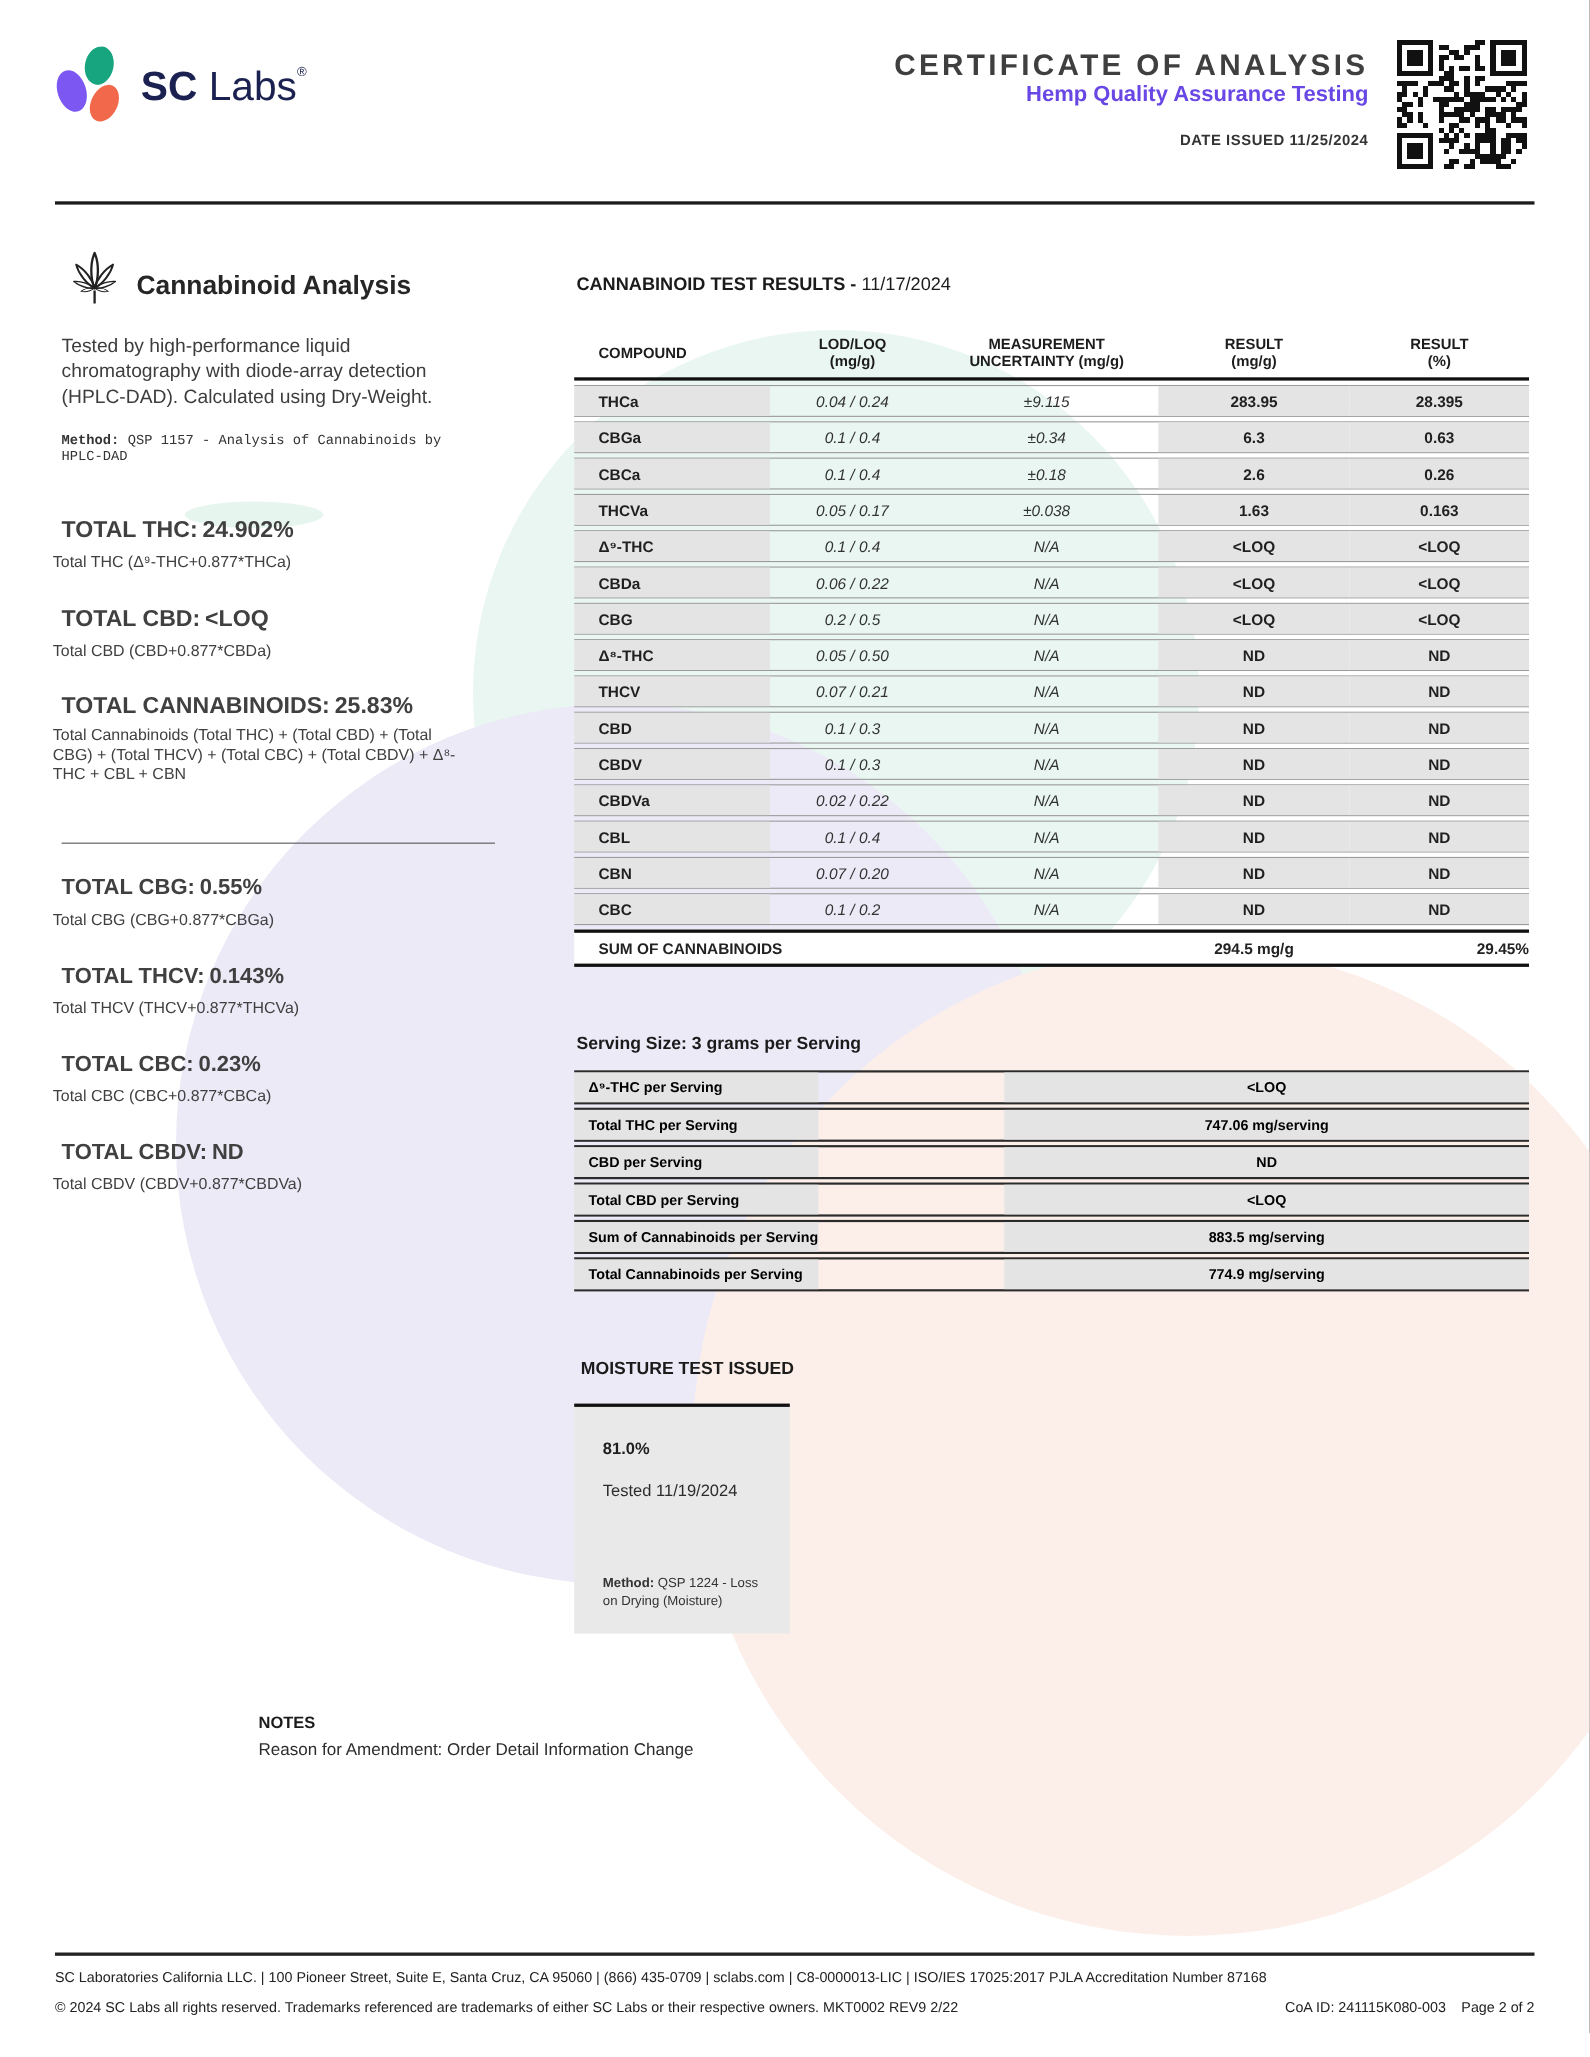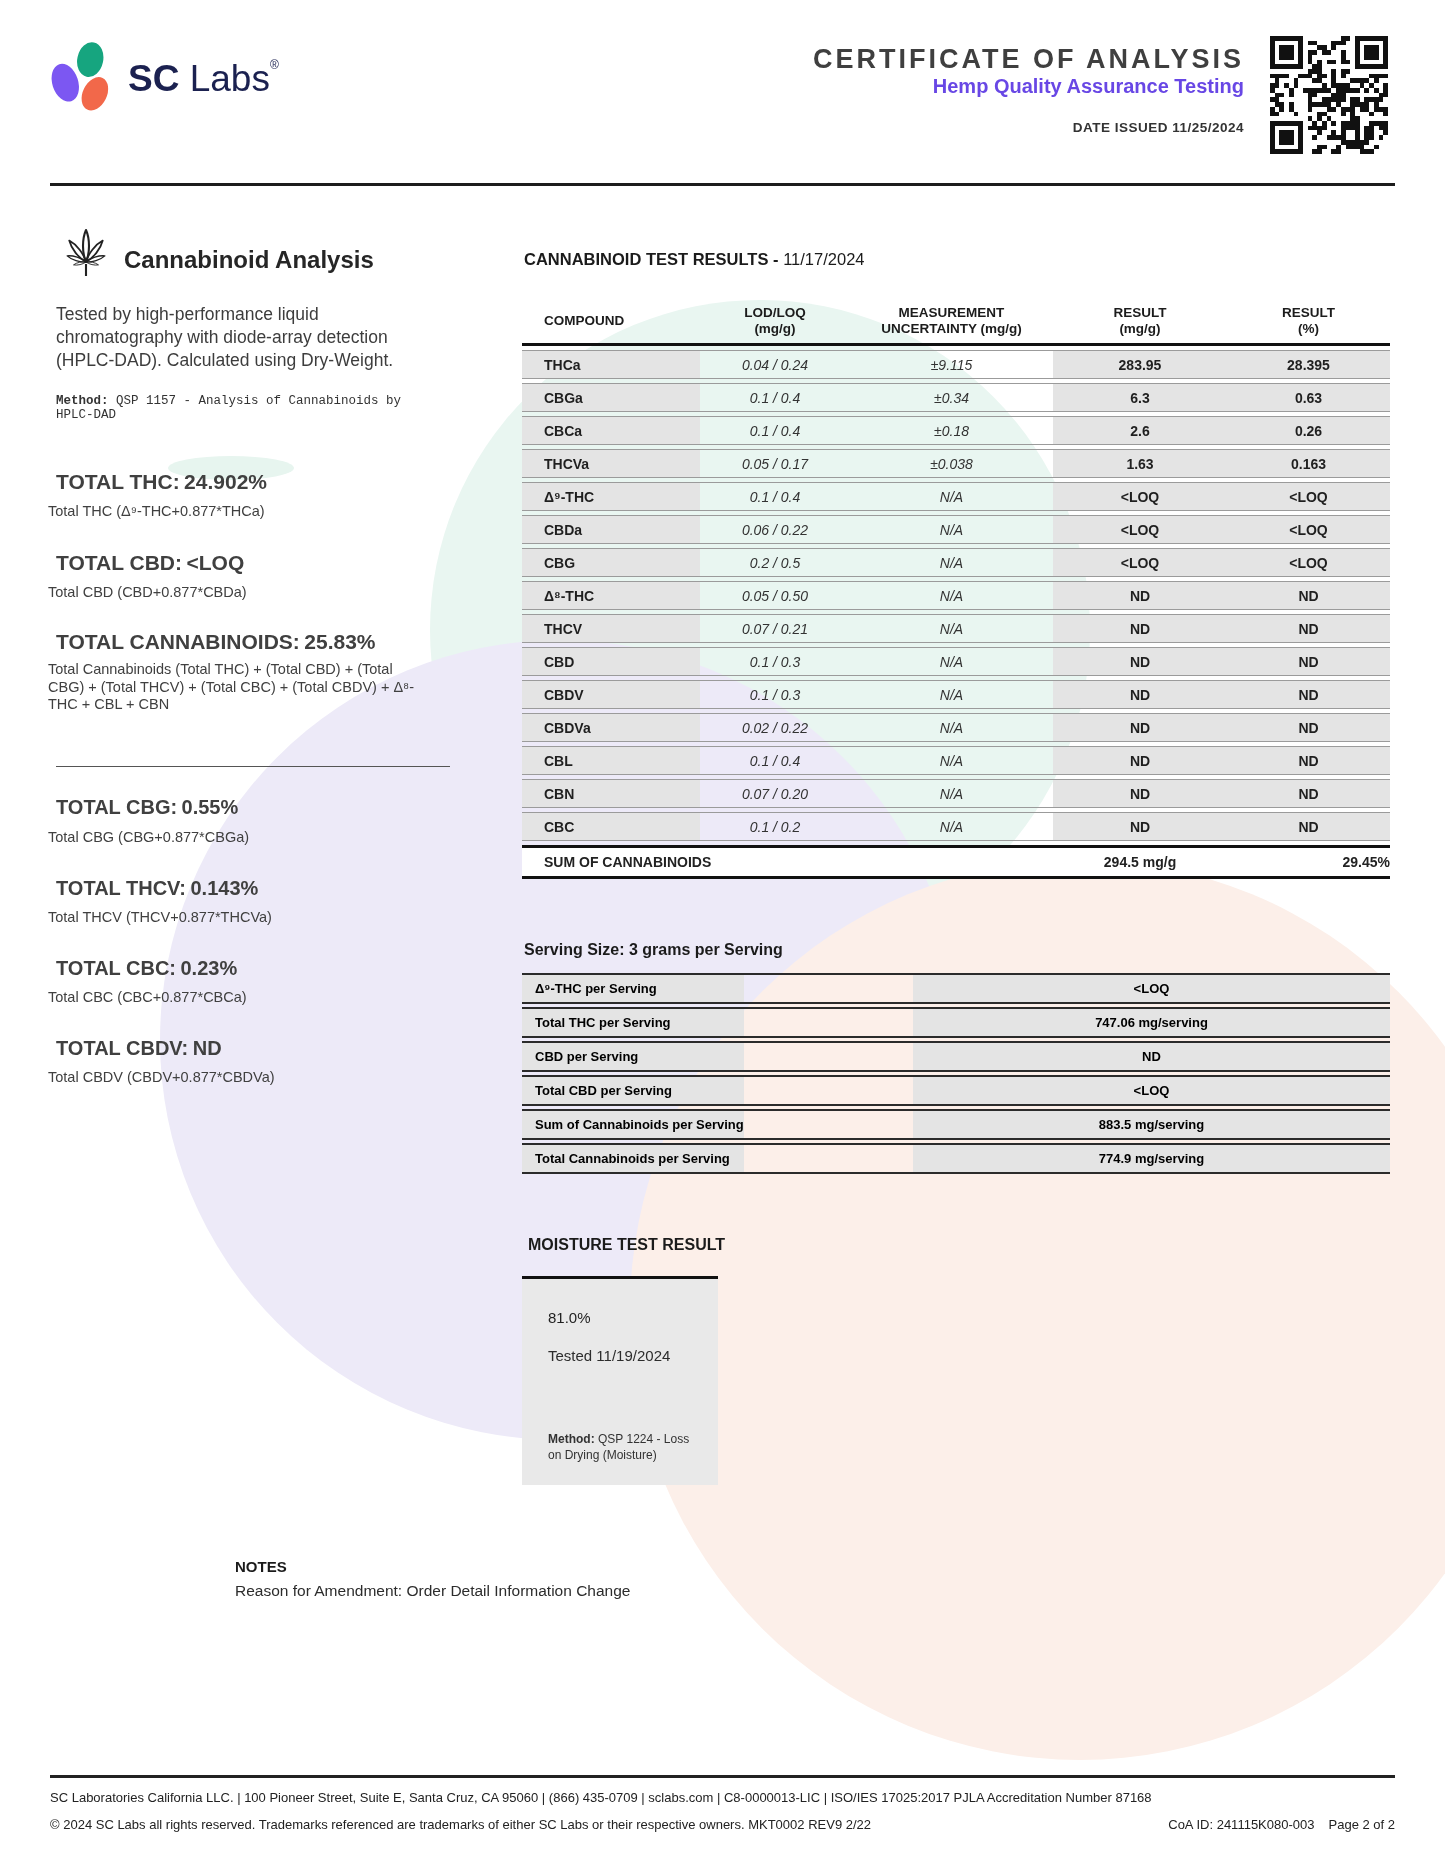--- a/index.html
+++ b/index.html
@@ -70,21 +70,21 @@
         margin-bottom:3px;font-size:13px;font-weight:bold;color:#000000;}
   .srow .slabel{width:222px;box-sizing:border-box;padding-left:13px;background:#e4e4e4;
         display:flex;align-items:center;}
   .srow .smid{width:169px;}
   .srow .sval{flex:1;background:#e4e4e4;display:flex;align-items:center;justify-content:center;}
 
   
   #moisture-heading{left:528px;top:1236px;font-size:16px;font-weight:bold;color:#1b1b1b;}
   #moisture-box{left:522px;top:1276px;width:196px;height:206px;background:#e9e9e9;
         border-top:3px solid #111;}
-  #moisture-value{position:absolute;left:26px;top:30px;font-size:15px;font-weight:normal;color:#1f1f1f;}
+  #moisture-value{position:absolute;left:26px;top:30px;font-size:15px;font-weight:bold;color:#1f1f1f;}
   #moisture-tested{position:absolute;left:26px;top:68px;font-size:15px;color:#2c2c2c;}
   #moisture-method{position:absolute;left:26px;top:153px;width:152px;font-size:12px;line-height:1.3;color:#333;}
 
   
   #notes-heading{left:235px;top:1558px;font-size:15px;font-weight:bold;color:#1b1b1b;}
   #notes-body{left:235px;top:1582px;font-size:15.5px;color:#2c2c2c;}
 
   
   #footer-rule{left:50px;top:1775px;width:1345px;height:3px;background:#222;}
   #footer-line1{left:50px;top:1790px;width:1345px;font-size:13px;color:#222;}
@@ -571,21 +571,21 @@
         <div class="smid"></div>
         <div class="sval">883.5 mg/serving</div>
       </div>
       <div class="srow">
         <div class="slabel">Total Cannabinoids per Serving</div>
         <div class="smid"></div>
         <div class="sval">774.9 mg/serving</div>
       </div>
     </div>
 
-  <div class="fg" id="moisture-heading">MOISTURE TEST RESULT</div>
+  <div class="fg" id="moisture-heading">MOISTURE TEST ISSUED</div>
   <div class="fg" id="moisture-box">
     <div id="moisture-value">81.0%</div>
     <div id="moisture-tested">Tested 11/19/2024</div>
     <div id="moisture-method">
       <span class="mlabel">Method:</span>
       <span>QSP 1224 - Loss on Drying (Moisture)</span>
     </div>
   </div>
 
   <div class="fg" id="notes-heading">NOTES</div>

